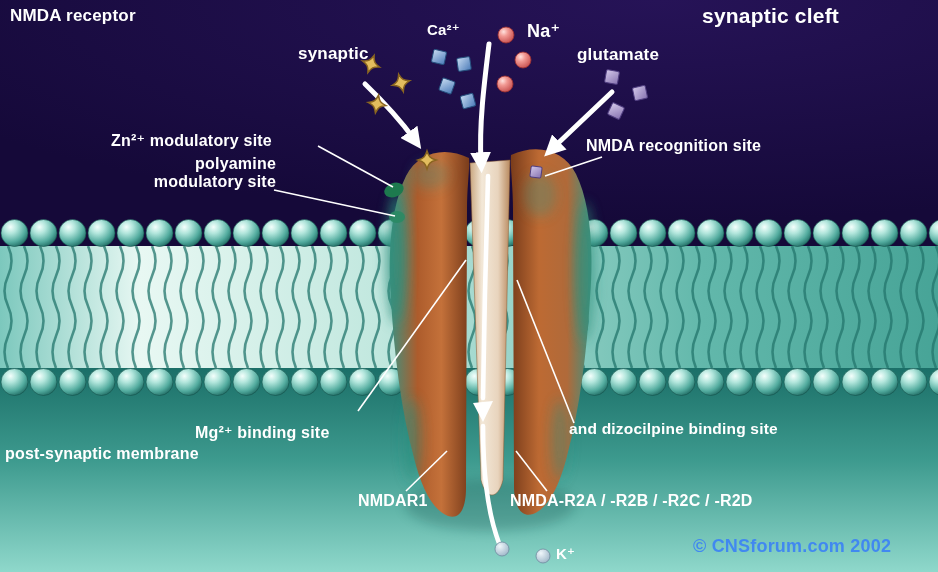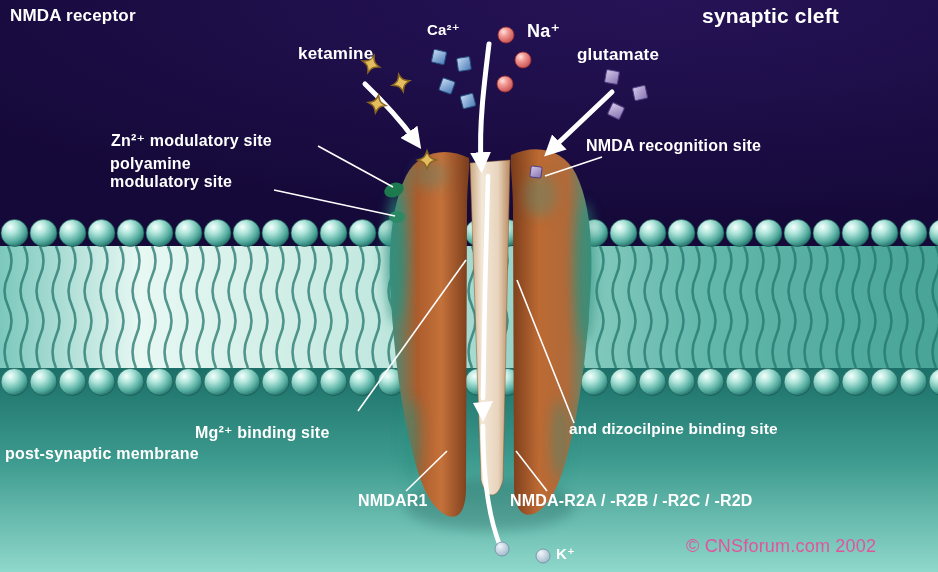--- a/index.html
+++ b/index.html
@@ -5,22 +5,22 @@
   html,body{margin:0;padding:0;background:#0b0b14;}
   .stage{
     position:relative;width:938px;height:572px;overflow:hidden;
     font-family:"Liberation Sans","DejaVu Sans",sans-serif;
   }
   .stage svg{position:absolute;left:0;top:0;}
   .lbl{
     position:absolute;color:#ffffff;font-weight:bold;white-space:nowrap;
     letter-spacing:.2px;line-height:1.15;
   }
-  .lbl.center{text-align:left;white-space:normal;}
-  .lbl.copyright{color:#ec4899;opacity:.9;font-weight:normal;}
+  .lbl.center{text-align:right;white-space:normal;}
+  .lbl.copyright{color:#3b82f6;opacity:.9;font-weight:bold;margin-left:7px;}
 </style>
 </head>
 <body>
 
 <div class="stage">
 
   <svg width="938" height="572" viewBox="0 0 938 572">
     <defs>
       <radialGradient id="topBg" cx="70%" cy="0%" r="90%">
         <stop offset="0%" stop-color="#261357"></stop>
@@ -174,21 +174,21 @@
       <rect x="-5.5" y="-5.5" width="11" height="11" rx="1.5" transform="translate(536,172) rotate(8)"></rect>
     </g>
     <g fill="url(#greyGrad)" stroke="#6e8a9e" stroke-width=".8">
       <circle cx="502" cy="549" r="7"></circle>
       <circle cx="543" cy="556" r="7"></circle>
     </g>
   </svg>
 
   <div class="lbl" style="left:702px;top:4px;font-size:21px">synaptic cleft</div>
   <div class="lbl" style="left:10px;top:6px;font-size:17px">NMDA receptor</div>
-  <div class="lbl" style="left:298px;top:44px;font-size:17px">ketamine</div>
+  <div class="lbl" style="left:298px;top:44px;font-size:17px">synaptic</div>
   <div class="lbl" style="left:427px;top:21px;font-size:15px">Ca²⁺</div>
   <div class="lbl" style="left:527px;top:21px;font-size:18px">Na⁺</div>
   <div class="lbl" style="left:577px;top:45px;font-size:17px">glutamate</div>
   <div class="lbl" style="left:586px;top:137px;font-size:16px">NMDA recognition site</div>
   <div class="lbl" style="left:111px;top:132px;font-size:16px">Zn²⁺ modulatory site</div>
   <div class="lbl center" style="left:110px;top:155px;width:166px;font-size:16px">
     <span style="display:block">polyamine</span>
     <span style="display:block">modulatory site</span>
   </div>
   <div class="lbl" style="left:195px;top:424px;font-size:16px">Mg²⁺ binding site</div>

